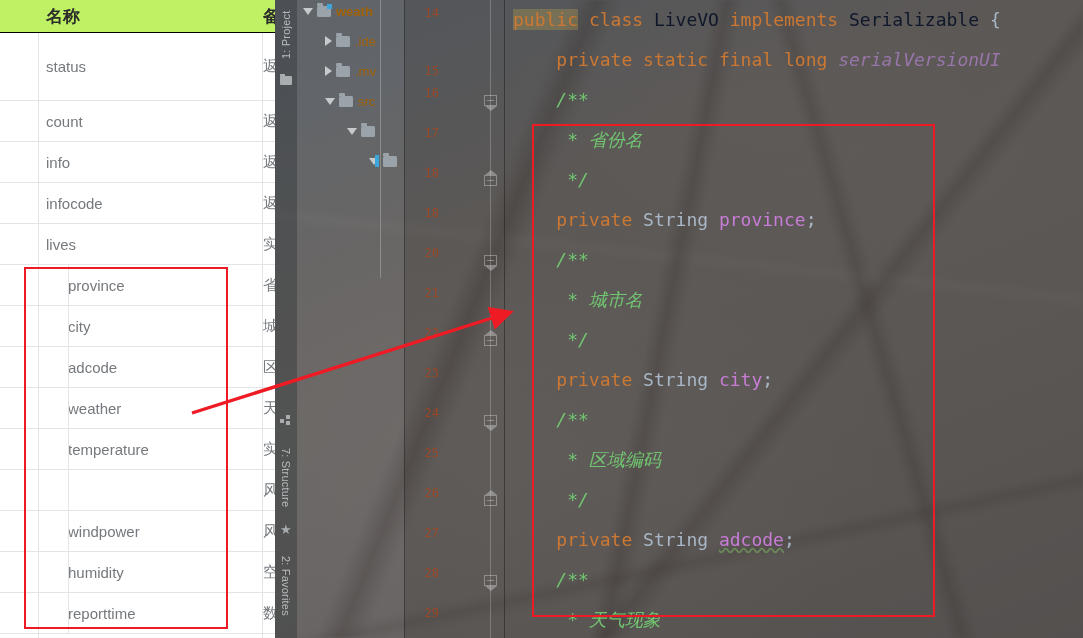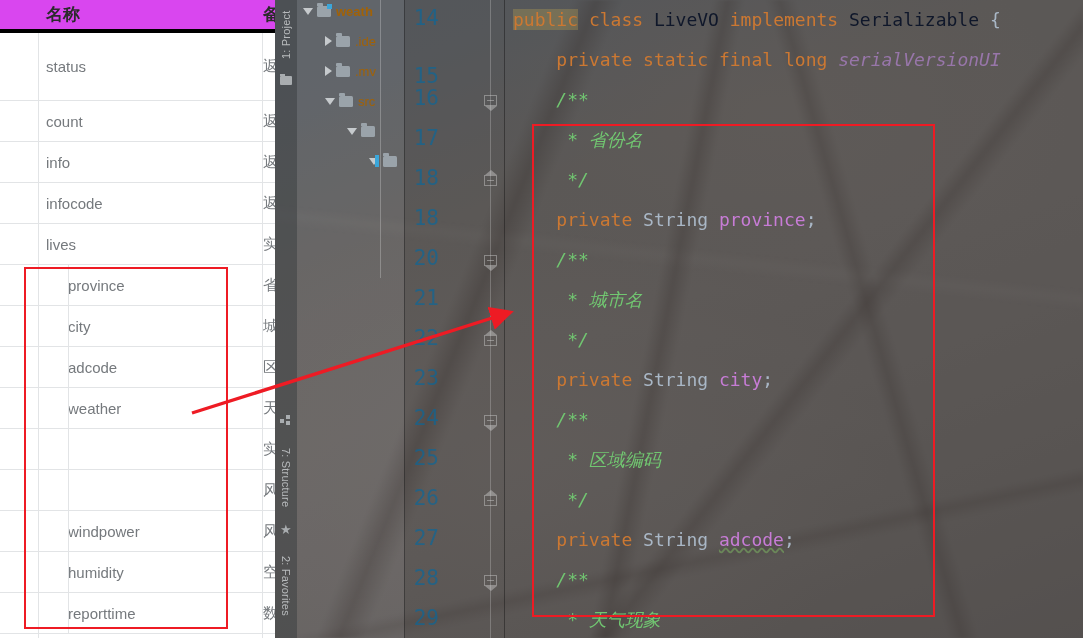--- a/index.html
+++ b/index.html
@@ -13,21 +13,21 @@
   
   #doc-table{
     position:absolute;left:0;top:0;width:300px;height:638px;
     background:#ffffff;
     font-size:15px;color:#6b6f73;
   }
   .tbl{position:absolute;left:0;top:0;width:300px;border-collapse:collapse;}
   .tbl .vline{position:absolute;top:0;bottom:0;width:1px;background:#e2e4e6;}
   .row{position:absolute;left:0;width:300px;box-sizing:border-box;
        border-bottom:1px solid #e2e4e6;}
-  .row.header{background:#d946ef;border-bottom:4px solid #000000;}
+  .row.header{background:#bef264;border-bottom:1px solid #000000;}
   .cell-name{
     position:absolute;left:0;top:0;bottom:0;display:flex;align-items:center;
     padding-left:0;color:#75797d;white-space:nowrap;
   }
   .row.header .cell-name{color:#2b2b2b;font-weight:bold;font-size:17px;}
   .cell-desc{
     position:absolute;top:0;bottom:0;left:263px;width:37px;
     display:flex;align-items:center;overflow:hidden;
     color:#75797d;white-space:nowrap;
   }
@@ -87,21 +87,21 @@
   .fold{width:14px;height:11px;background:#9aa3aa;border-radius:1.5px;margin-right:5px;flex:0 0 auto;position:relative;}
   .fold:before{content:"";position:absolute;left:0;top:-3px;width:6px;height:3px;background:#9aa3aa;border-radius:1px 1px 0 0;}
   .fold.src:after{content:"";position:absolute;right:-1px;top:-2px;width:5px;height:5px;background:#3aa6da;}
   .tlabel{color:#a16207;}
   .tlabel.bold{font-weight:bold;}
   .tbar{position:absolute;width:4px;height:12px;background:#3aa6da;}
 
   
   #gutter{position:absolute;left:130px;top:0;width:100px;height:638px;}
   .lineno{position:absolute;right:66px;font-family:"DejaVu Sans Mono","Liberation Mono",monospace;
-          font-size:21px;color:#0369a1;opacity:.62;text-align:right;width:40px;}
+          font-size:12px;color:#c2410c;opacity:.62;text-align:right;width:40px;}
   .foldline{position:absolute;left:85px;top:0;bottom:0;width:1px;background:rgba(210,210,210,.30);}
   .foldmk{position:absolute;left:79px;width:13px;height:11px;opacity:.45;}
   .foldmk .body{position:absolute;inset:0;border:1px solid #cfcfcf;}
   .foldmk .dash{position:absolute;left:3px;right:3px;top:5px;height:1px;background:#cfcfcf;}
   .foldmk.start:before{content:"";position:absolute;left:50%;top:-5px;margin-left:-6px;
         width:0;height:0;border-bottom:5px solid #cfcfcf;border-left:6px solid transparent;border-right:6px solid transparent;}
   .foldmk.end:after{content:"";position:absolute;left:50%;bottom:-5px;margin-left:-6px;
         width:0;height:0;border-top:5px solid #cfcfcf;border-left:6px solid transparent;border-right:6px solid transparent;}
   #gutter-sep{position:absolute;left:229px;top:0;bottom:0;width:1px;background:rgba(20,20,20,.45);}
   #tree-sep{position:absolute;left:129px;top:0;bottom:0;width:1px;background:rgba(20,20,20,.5);}
@@ -175,20 +175,21 @@
           <div class="cell-name" style="left: 68px;">adcode</div>
           <div class="cell-desc">区</div>
           <div class="vline" style="left: 68px; top: 0px; bottom: 0px; height: 41px;"></div>
         </div>
         <div class="row" style="top: 388px; height: 41px;">
           <div class="cell-name" style="left: 68px;">weather</div>
           <div class="cell-desc">天</div>
           <div class="vline" style="left: 68px; top: 0px; bottom: 0px; height: 41px;"></div>
         </div>
         <div class="row" style="top: 429px; height: 41px;">
+          <div class="cell-name" style="left: 68px;">temperature</div>
           <div class="cell-desc">实</div>
           <div class="vline" style="left: 68px; top: 0px; bottom: 0px; height: 41px;"></div>
         </div>
         <div class="row" style="top: 470px; height: 41px;">
           <div class="cell-desc">风</div>
           <div class="vline" style="left: 68px; top: 0px; bottom: 0px; height: 41px;"></div>
         </div>
         <div class="row" style="top: 511px; height: 41px; padding-left: 44px;">
           <div class="cell-name" style="left: 68px;">windpower</div>
           <div class="cell-desc">风</div>

